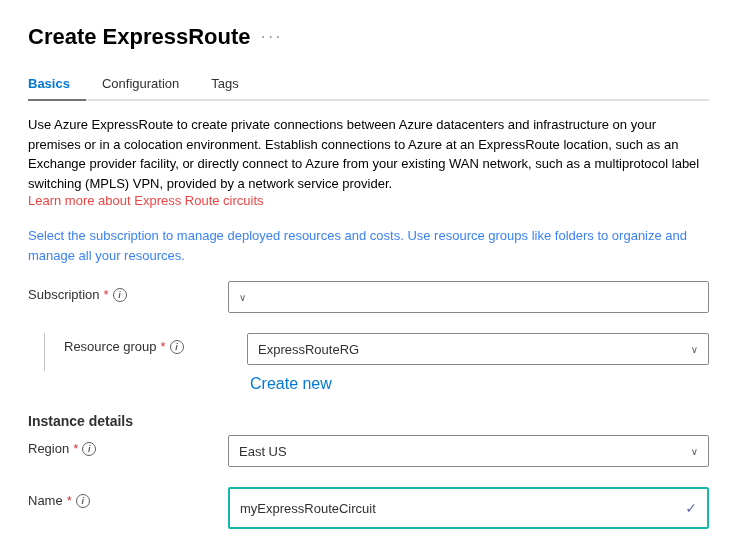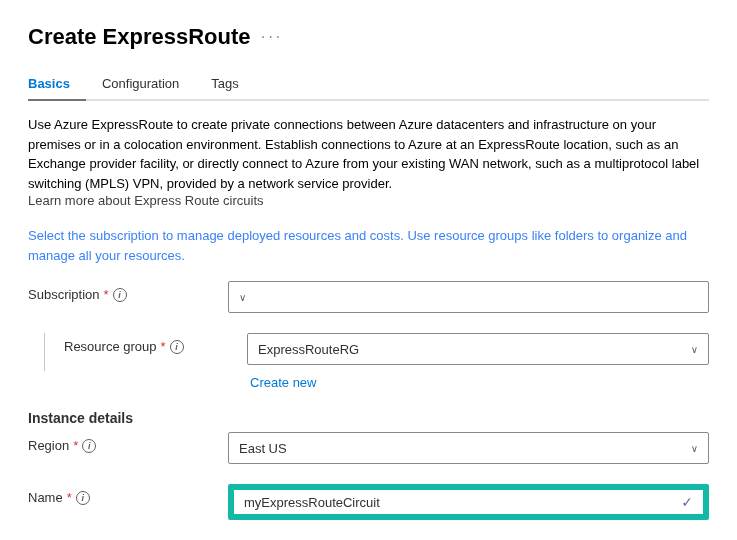--- a/index.html
+++ b/index.html
@@ -53,21 +53,21 @@
       font-weight: 600;
     }
 
     
     .description {
       font-size: 13px;
       color: #000000;
       line-height: 1.5;
     }
     .learn-more {
-      color: #404040;
+      color: #ef4444;
       text-decoration: none;
       font-size: 13px;
       display: block;
       margin-bottom: 18px;
     }
 
     
     .section-header {
       font-size: 14px;
       font-weight: 700;
@@ -133,30 +133,30 @@
       color: #323130;
       border-radius: 2px;
     }
     .chevron-down {
       font-size: 10px;
       color: #605e5c;
     }
     .create-new-link {
       display: block;
       color: #0078d4;
-      font-size: 13px;
+      font-size: 16px;
       text-decoration: none;
       margin-top: 3px;
       margin-left: 200px;
     }
 
     .name-input-box {
       width: 100%;
-      height: 36px;
-      border: 6px solid #14b8a6;
+      height: 42px;
+      border: 2px solid #14b8a6;
       background: #fff;
       display: flex;
       align-items: center;
       justify-content: space-between;
       padding: 0 10px;
       font-size: 13px;
       color: #323130;
       border-radius: 2px;
     }
     .checkmark {

